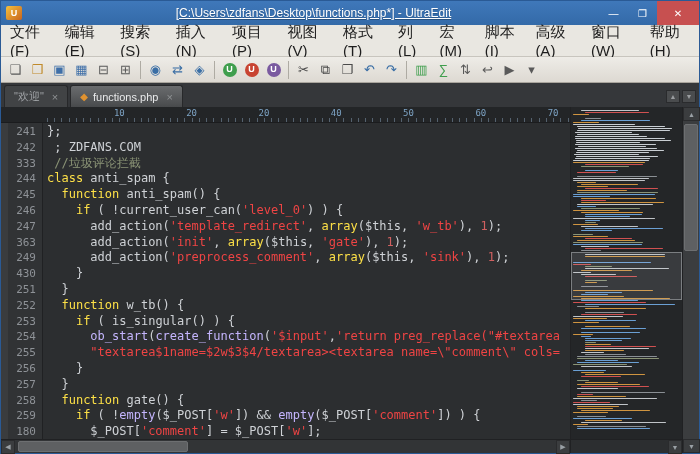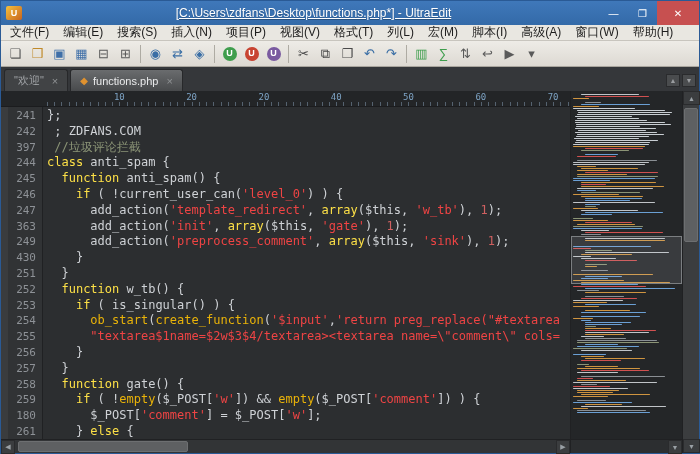--- a/index.html
+++ b/index.html
@@ -9,21 +9,21 @@
 
   
   .titlebar{height:24px;background:linear-gradient(#3f78ba,#336aa8);display:flex;align-items:center;color:#fff;font-size:12px;flex:0 0 auto;}
   .app-icon{width:16px;height:14px;margin:0 6px 0 5px;background:linear-gradient(135deg,#f5c13d,#c8641e);border-radius:2px;display:flex;align-items:center;justify-content:center;font-size:9px;font-weight:bold;color:#fff;flex:0 0 auto;}
   .title{flex:1;text-align:center;white-space:nowrap;overflow:hidden;text-shadow:0 1px 1px rgba(0,0,0,.25);text-decoration:underline;}
   .wctrls{display:flex;height:100%;flex:0 0 auto;}
   .wbtn{width:29px;height:100%;display:flex;align-items:center;justify-content:center;font-size:10px;color:#fff;}
   .wbtn.close-button{background:#c75050;width:42px;}
 
   
-  .menubar{height:16px;background:#e9e7e1;border-bottom:1px solid #c8c5be;display:flex;align-items:center;font-size:12px;color:#1d1d1d;flex:0 0 auto;padding-left:2px;}
+  .menubar{height:32px;background:#e9e7e1;border-bottom:1px solid #c8c5be;display:flex;align-items:center;font-size:15px;color:#1d1d1d;flex:0 0 auto;padding-left:2px;}
   .mitem{padding:0 7px;line-height:19px;}
 
   
   .toolbar{height:26px;background:linear-gradient(#eeece7,#ddd9d2);border-bottom:1px solid #a9a59d;display:flex;align-items:center;padding:0 4px;gap:1px;flex:0 0 auto;}
   .tbtn{width:21px;height:21px;display:flex;align-items:center;justify-content:center;border-radius:2px;}
   .tico{font-size:13px;line-height:1;}
   .tico.badge{width:14px;height:14px;border-radius:50%;font-size:9px;font-weight:bold;display:flex;align-items:center;justify-content:center;}
   .tsep{width:1px;height:18px;background:#aeaba3;margin:0 3px;}
 
   
@@ -48,21 +48,21 @@
 
   .code-wrap{flex:1;display:flex;min-height:0;overflow:hidden;font:12px/15.8px "DejaVu Sans Mono",monospace;}
   .bm-strip{width:7px;background:#3a3c3e;flex:0 0 auto;}
   .gutter{width:35px;background:#313335;color:#8e9297;text-align:right;padding:1px 6px 0 0;flex:0 0 auto;font-size:11px;border-right:1px solid #202123;}
   .ln{height:15.8px;}
   .code{flex:1;background:#2c2e30;padding:1px 0 0 4px;white-space:pre;overflow:hidden;min-width:0;}
   .cl{height:15.8px;}
   .tok-k{color:#fde047;}
   .tok-s{color:#ef4444;}
   .tok-c{color:#8b9476;}
-  .tok-f{color:#eab308;}
+  .tok-f{color:#c4b5fd;}
   .tok-n{color:#d06060;}
   .tok-w{color:#cfd2d6;}
 
   
   .sbtn{width:14px;height:14px;background:#3b3d3f;color:#9aa0a5;font-size:7px;display:flex;align-items:center;justify-content:center;flex:0 0 auto;border:1px solid #2a2b2d;}
   .hscroll{height:14px;background:#2c2e30;display:flex;flex:0 0 auto;border-top:1px solid #202123;}
   .htrack{flex:1;position:relative;background:#323436;}
   .hthumb{position:absolute;left:3px;top:1px;bottom:1px;width:170px;background:#5e6062;border-radius:2px;border:1px solid #6d6f71;}
 
   .minimap-col{width:112px;flex:0 0 auto;display:flex;flex-direction:column;border-left:1px solid #202123;}
@@ -215,21 +215,21 @@
             <span class="rmark" style="left: 361.5px;">50</span>
             <span class="rmark" style="left: 433.8px;">60</span>
             <span class="rmark" style="left: 506.1px;">70</span>
           </div>
       </div>
       <div class="code-wrap">
         <div class="bm-strip"></div>
         <div class="gutter">
             <div class="ln">241</div>
             <div class="ln">242</div>
-            <div class="ln">397</div>
+            <div class="ln">333</div>
             <div class="ln">244</div>
             <div class="ln">245</div>
             <div class="ln">246</div>
             <div class="ln">247</div>
             <div class="ln">363</div>
             <div class="ln">249</div>
             <div class="ln">430</div>
             <div class="ln">251</div>
             <div class="ln">252</div>
             <div class="ln">253</div>

